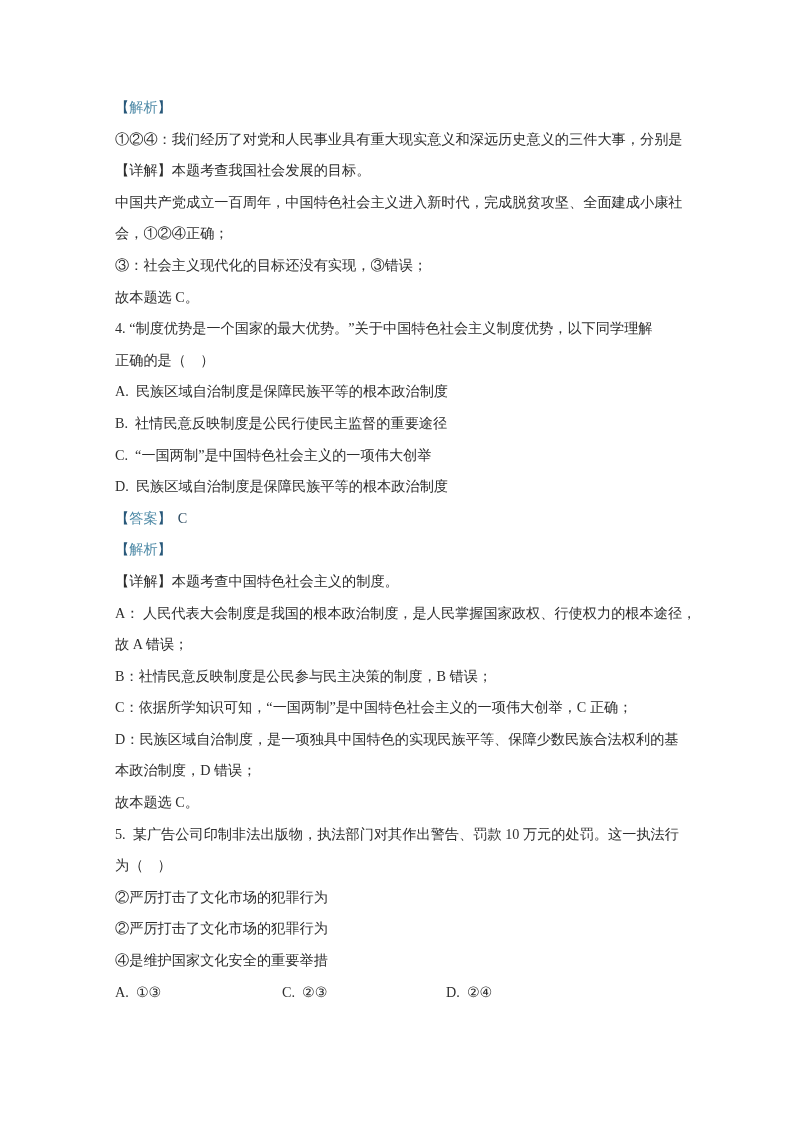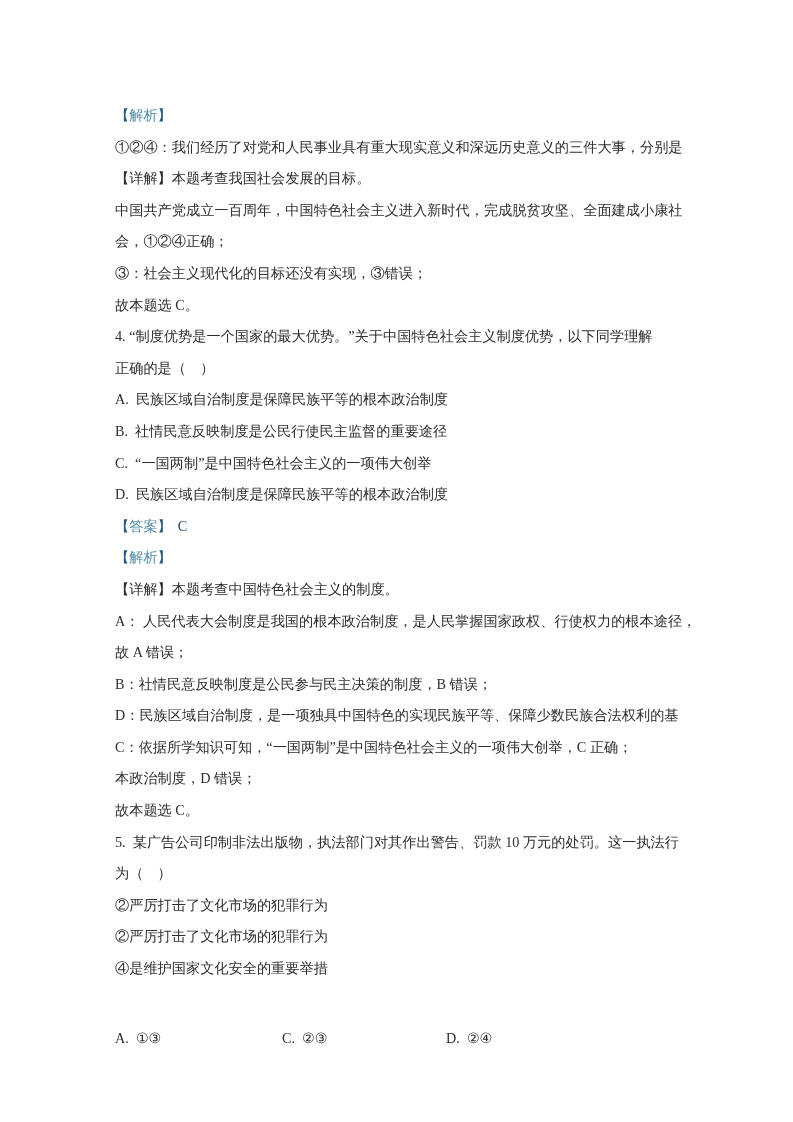--- a/index.html
+++ b/index.html
@@ -10,37 +10,36 @@
   }
   .page {
     position: relative;
     width: 793px; height: 1122px;
     background: #ffffff;
     overflow: hidden;
     color: #2d2d2d;
   }
   .doc {
     position: absolute;
-    top: 100px; left: 115px;
+    top: 92px; left: 115px;
     width: 575px;
   }
   .ln {
     height: 31.6px;
     line-height: 31.6px;
     font-size: 14.2px;
     white-space: pre;
     color: #2d2d2d;
   }
   .teal  { color: #4d89a6; }
   .navy  { color: #28587a; }
   .ansC  { color: #2b4a61; margin-left: 6px; }
   .opts {
     display: grid;
     grid-template-columns: 167px 164px 160px auto;
-    margin-top: 38px;
   }
 </style>
 </head>
 <body>
 
 <div class="page">
   <div class="doc">
 
     <div class="ln"><span class="navy">【</span><span class="teal">解析</span><span class="navy">】</span></div>
     <div class="ln">①②④：我们经历了对党和人民事业具有重大现实意义和深远历史意义的三件大事，分别是</div>
@@ -55,22 +54,22 @@
     <div class="ln">A.  民族区域自治制度是保障民族平等的根本政治制度</div>
     <div class="ln">B.  社情民意反映制度是公民行使民主监督的重要途径</div>
     <div class="ln">C.  “一国两制”是中国特色社会主义的一项伟大创举</div>
     <div class="ln">D.  民族区域自治制度是保障民族平等的根本政治制度</div>
     <div class="ln"><span class="navy">【</span><span class="teal">答案</span><span class="navy">】</span><span class="ansC">C</span></div>
     <div class="ln"><span class="navy">【</span><span class="teal">解析</span><span class="navy">】</span></div>
     <div class="ln">【详解】本题考查中国特色社会主义的制度。</div>
     <div class="ln">A： 人民代表大会制度是我国的根本政治制度，是人民掌握国家政权、行使权力的根本途径，</div>
     <div class="ln">故 A 错误；</div>
     <div class="ln">B：社情民意反映制度是公民参与民主决策的制度，B 错误；</div>
+    <div class="ln">C：依据所学知识可知，“一国两制”是中国特色社会主义的一项伟大创举，C 正确；</div>
     <div class="ln">D：民族区域自治制度，是一项独具中国特色的实现民族平等、保障少数民族合法权利的基</div>
-    <div class="ln">C：依据所学知识可知，“一国两制”是中国特色社会主义的一项伟大创举，C 正确；</div>
     <div class="ln">本政治制度，D 错误；</div>
     <div class="ln">故本题选 C。</div>
 
     <div class="ln">5.  某广告公司印制非法出版物，执法部门对其作出警告、罚款 10 万元的处罚。这一执法行</div>
     <div class="ln">为（　）</div>
     <div class="ln">②严厉打击了文化市场的犯罪行为</div>
     <div class="ln">②严厉打击了文化市场的犯罪行为</div>
     <div class="ln">④是维护国家文化安全的重要举措</div>
     <div class="ln opts">
       <span>A.  ①③</span>

